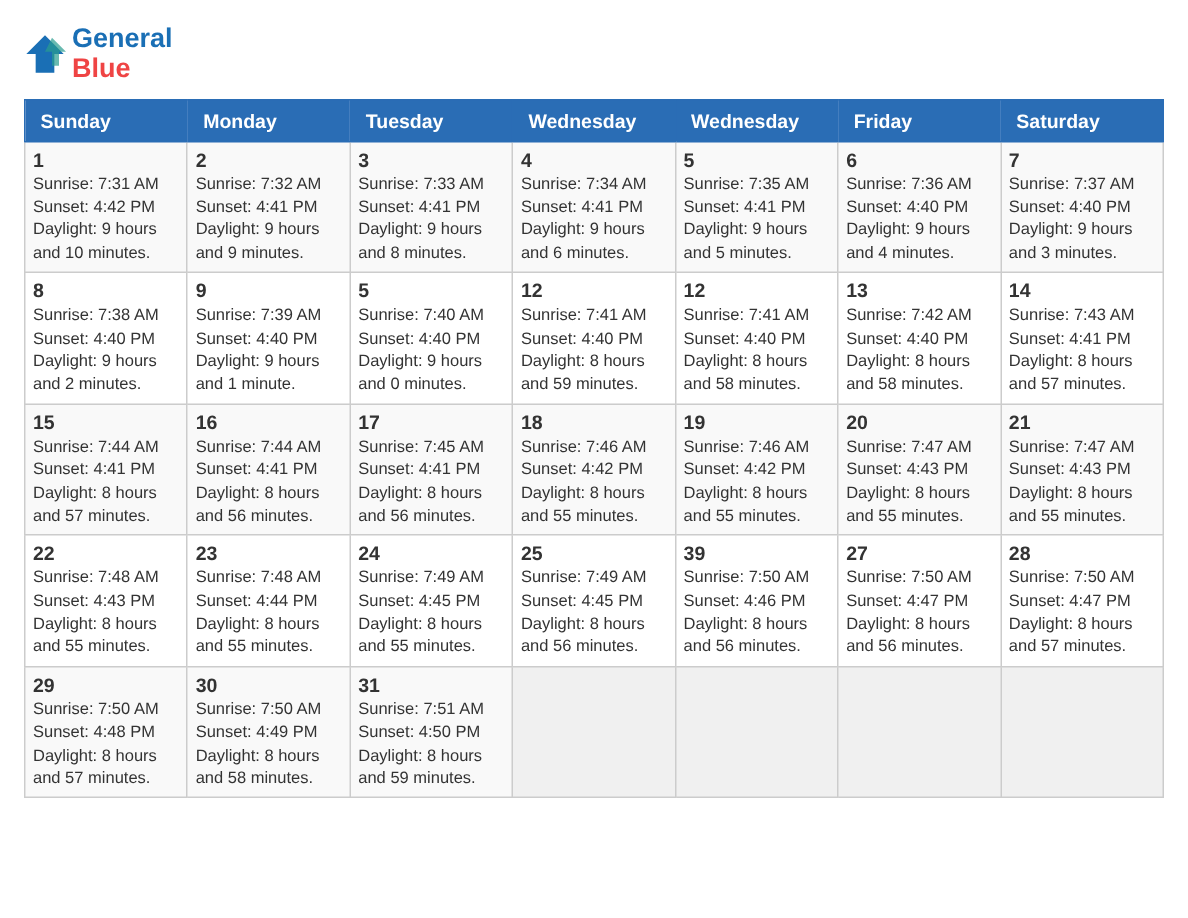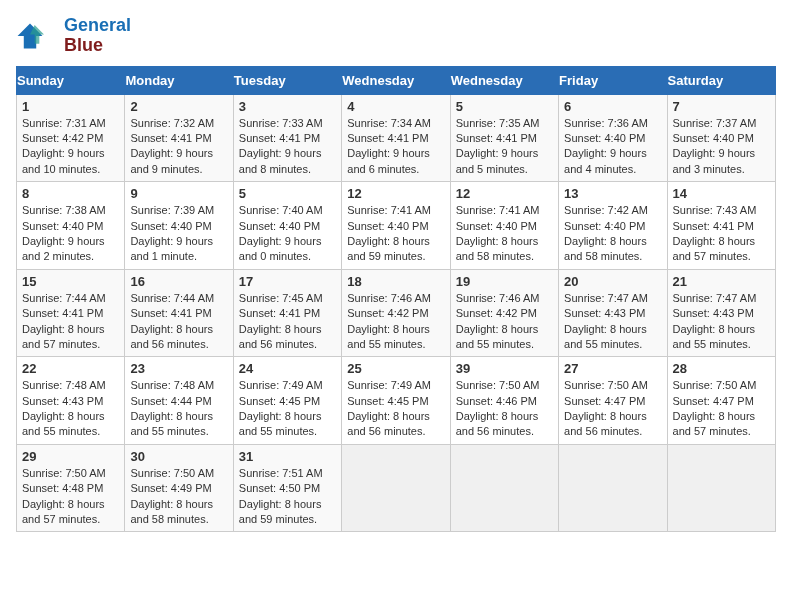--- a/index.html
+++ b/index.html
@@ -12,21 +12,21 @@
     }
     .header {
       display: flex;
       justify-content: space-between;
       align-items: flex-start;
       margin-bottom: 10px;
     }
     .logo {
       display: flex;
       align-items: center;
-      gap: 20px;
+      gap: 4px;
     }
     .logo-text {
       font-size: 18px;
       font-weight: bold;
       color: #333;
       line-height: 1.1;
     }
     .logo-text span {
       color: #1a6fb5;
     }
@@ -47,21 +47,21 @@
       color: #555;
     }
     table {
       width: 100%;
       border-collapse: collapse;
       font-size: 11px;
     }
     thead tr th {
       background-color: #2a6db5;
       color: #fff;
-      padding: 6px 0;
+      padding: 6px 10px;
       text-align: left;
       font-size: 13px;
       font-weight: bold;
       border: 1px solid #2a6db5;
     }
     tbody tr td {
       border: 1px solid #ccc;
       vertical-align: top;
       padding: 4px 5px;
       width: 107px;
@@ -91,21 +91,21 @@
 <body>
 
 <div class="header">
   <div class="logo">
     <svg class="logo-icon" viewBox="0 0 36 36">
       <polygon points="18,2 34,18 26,18 26,34 10,34 10,18 2,18" fill="#1a6fb5"></polygon>
       <polygon points="24,4 36,16 30,16 30,28 24,28 24,16 18,16" fill="#2a9d8f" opacity="0.7"></polygon>
     </svg>
     <div class="logo-text">
       <div><span>General</span></div>
-      <div><span style="color:#7f1d1d">Blue</span></div>
+      <div><span style="color:#ef4444">Blue</span></div>
     </div>
   </div>
   <div class="title-block">
     <div class="month-title"></div>
     <div class="subtitle"></div>
   </div>
 </div>
 
 <table>
   <thead>

